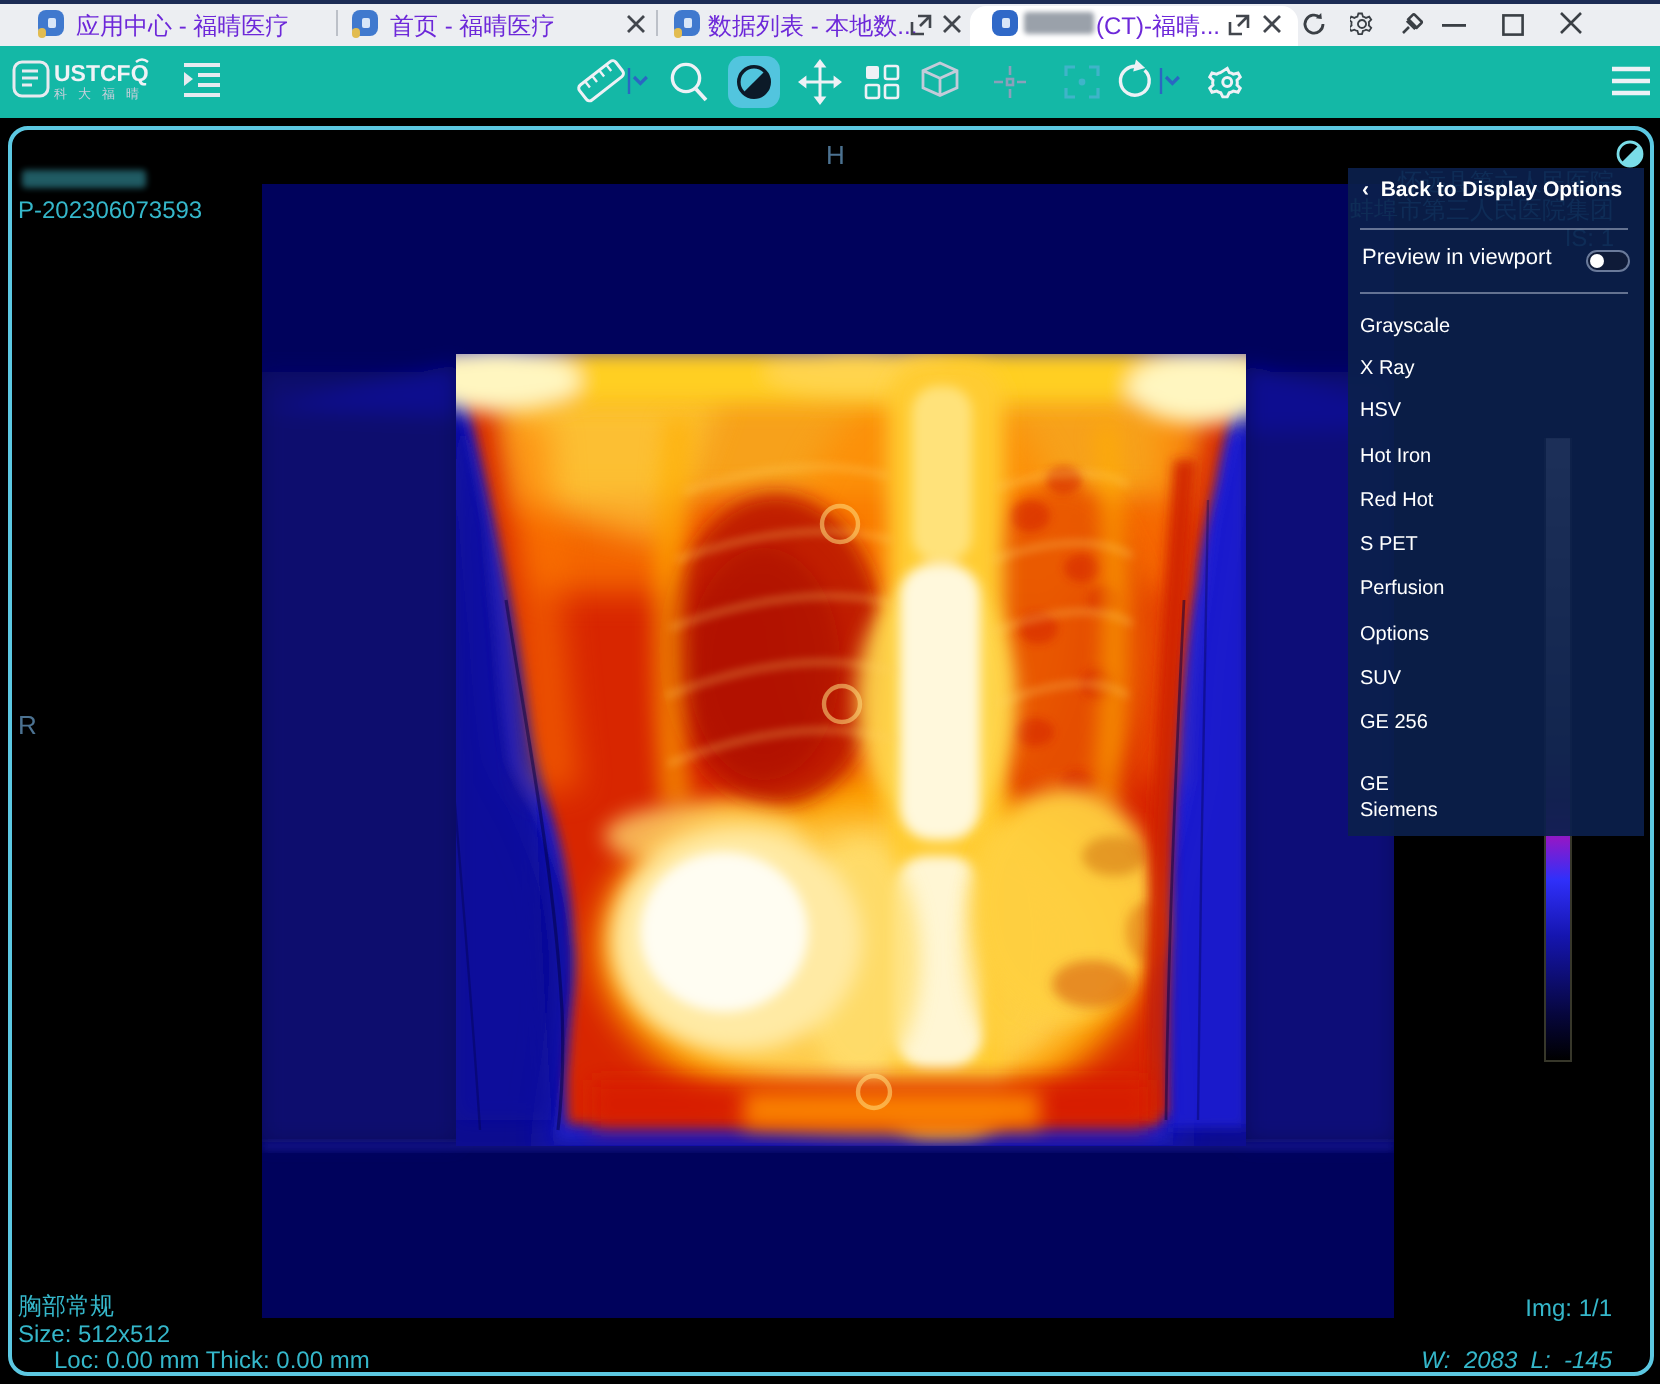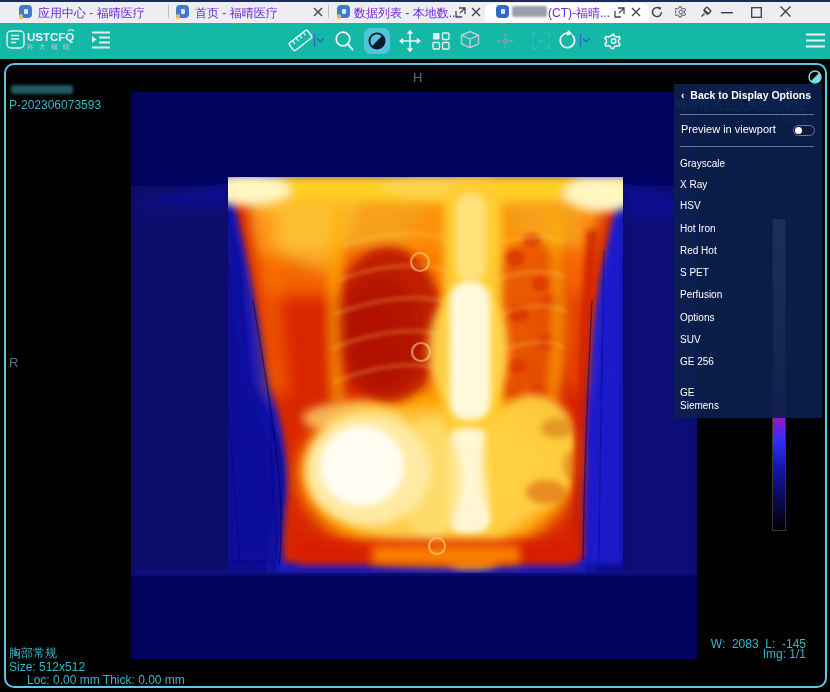--- a/index.html
+++ b/index.html
@@ -305,21 +305,21 @@
   <div class="abs" style="left:5px; top:20px; width:62px; height:9px; background:#226069; border-radius:2px; filter:blur(1.5px); opacity:0.95;"></div>
   <div class="teal" style="left:3px; top:33px;">P-202306073593</div>
   <div class="teal" style="right:18px; top:18px;">怀远县第六人民医院</div>
   <div class="teal" style="right:18px; top:32px;">蚌埠市第三人民医院集团</div>
   <div class="teal" style="right:18px; top:47px;">IS: 1</div>
   <div class="teal" style="left:3px; top:580px;">胸部常规</div>
   <div class="teal" style="left:3px; top:595px;">Size: 512x512</div>
   <div class="teal" style="left:3px; top:608px;margin-left:18px;">Loc: 0.00 mm Thick: 0.00 mm</div>
   <div class="teal" style="right:19px; top:582px;">Img: 1/1</div>
   <div class="teal" style="right:19px; top:595px;margin-top:39px;">Zoom: 160%</div>
-  <div class="teal" style="right:19px; top:572px;">W:&nbsp; 2083&nbsp; L:&nbsp; -145</div>
+  <div class="teal" style="right:19px; top:608px;font-style:italic;">W:&nbsp; 2083&nbsp; L:&nbsp; -145</div>
 
   <svg class="abs" style="left:802px; top:5px;" width="14" height="14" viewBox="0 0 14 14">
     <circle cx="7" cy="7" r="6" fill="none" stroke="#7adde8" stroke-width="1.4"></circle>
     <path d="M2.76 11.24 L11.24 2.76 A6 6 0 0 1 2.76 11.24 Z" fill="#7adde8"></path>
   </svg>
 
   <div id="panel">
     <div style="position:absolute; left:7px; top:5px; color:#fff; font-size:10.5px; font-weight:bold;">‹&nbsp;&nbsp;Back to Display Options</div>
     <div style="position:absolute; left:6px; top:30px; width:134px; height:1px; background:rgba(210,220,235,0.45);"></div>
     <div style="position:absolute; left:7px; top:39px; color:#fff; font-size:11px;">Preview in viewport</div>

